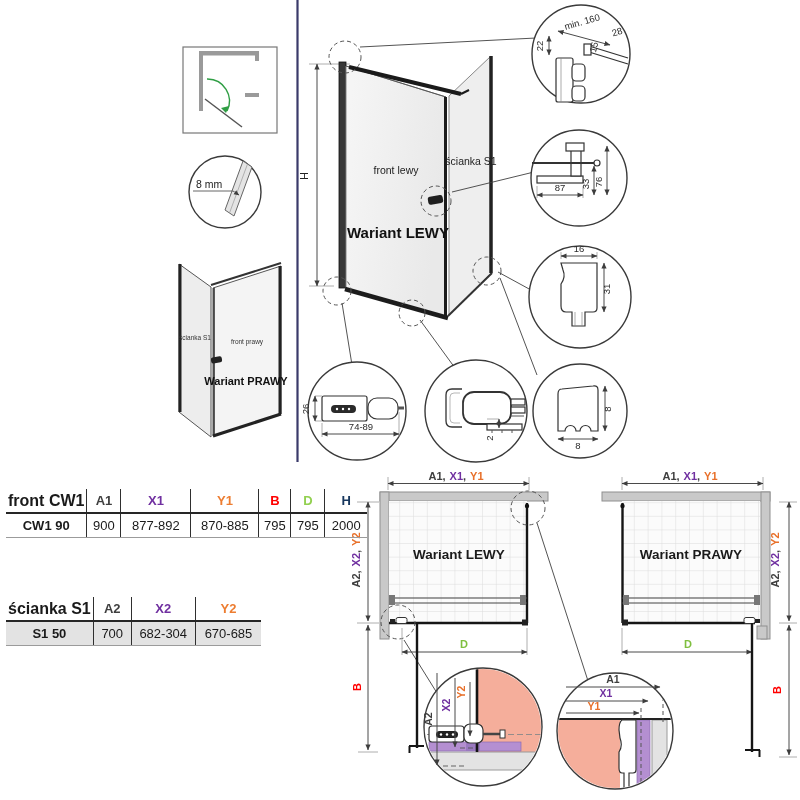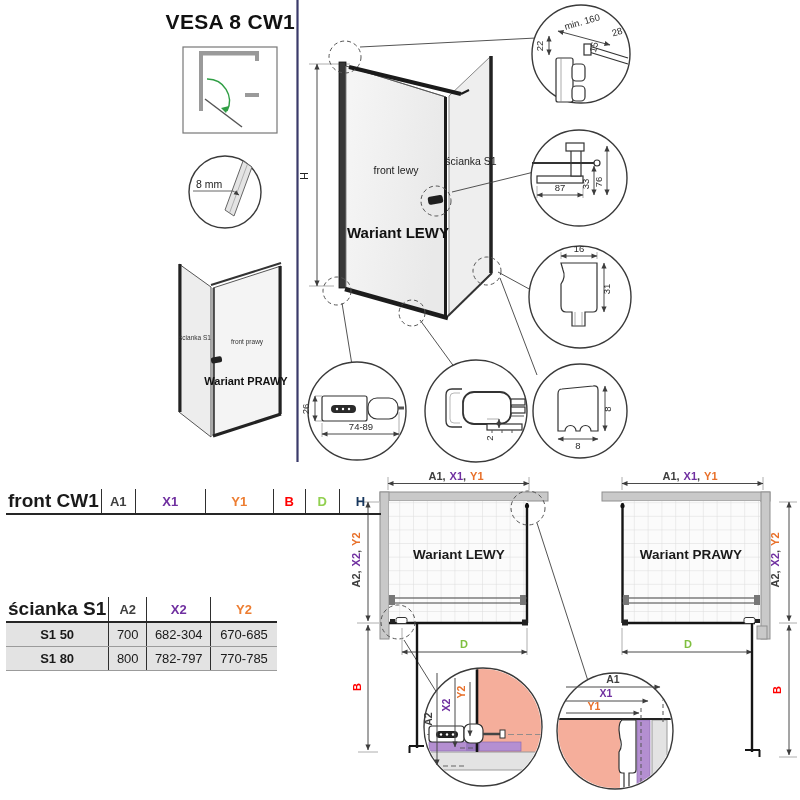--- a/index.html
+++ b/index.html
@@ -12,21 +12,21 @@
   .t1{position:absolute;left:6px;top:489px}
   .t2{position:absolute;left:6px;top:597px}
   table.spec{border-collapse:collapse;table-layout:fixed;font-size:13px;color:#1a1a1a}
   .spec th,.spec td{border-left:1.5px solid #2f2f2f;text-align:center;padding:1px 2px;
                     height:21px;white-space:nowrap;overflow:hidden}
   .spec th:first-child,.spec td:first-child{border-left:none}
   .spec thead th{border-bottom:2.5px solid #262626;font-weight:bold}
   .spec tbody td{border-bottom:1.4px solid #9b9b9b}
   .spec .rowlab{font-weight:bold}
   .spec tr.shade{background:#e3e3e3}
-  .tb-title{font-size:19px;font-weight:bold}
+  .tb-title{font-size:16px;font-weight:bold}
   .c-a1{color:#3f3f3f}.c-x1{color:#7030A0}.c-y1{color:#ED7D31}
   .c-b{color:#FF0000}.c-d{color:#92D050}.c-h{color:#17375E}
   
   .pl{font-weight:bold;font-size:11px}
   .pls{font-weight:bold;font-size:10.5px}
   .wplan{font-weight:bold;font-size:13.5px;fill:#1a1a1a}
   .wlab{font-weight:bold;font-size:15px;fill:#111}
   .wlab2{font-weight:bold;font-size:11px;fill:#111}
   .fl{font-size:10.5px;fill:#222}
   .tiny{font-size:6.5px;fill:#333}
@@ -38,21 +38,20 @@
   .detc{fill:#fff;stroke:#3a3a3a;stroke-width:1.4}
   .wall{fill:#c9c9c9;stroke:#8f8f8f;stroke-width:1}
   .leader{stroke:#3f3f3f;stroke-width:.9;fill:none}
   .prof{fill:#fff;stroke:#333;stroke-width:1.2}
 </style>
 </head>
 <body>
 
 <div class="page">
 
-  <div class="title">VESA 8 CW1</div>
 
   <svg id="draw" width="800" height="800" viewBox="0 0 800 800" style="position:absolute;left:0;top:0">
     <defs>
       <marker id="ah" viewBox="0 0 10 10" refX="8.5" refY="5" markerWidth="6.5" markerHeight="6.5" orient="auto-start-reverse">
           <path d="M0,1 L9,5 L0,9 Z" fill="#3d3d3d"></path>
         </marker>
       <pattern id="tiles" width="13.8" height="13.6" patternUnits="userSpaceOnUse">
         <rect width="13.8" height="13.6" fill="#fbfbfb"></rect>
         <path d="M13.8 0 V13.6 M0 13.6 H13.8" stroke="#dcdcdc" stroke-width="1" fill="none"></path>
       </pattern>
@@ -373,20 +372,29 @@
           <th class="tb-title">front CW1</th>
           <th class="c-a1">A1</th>
           <th class="c-x1">X1</th>
           <th class="c-y1">Y1</th>
           <th class="c-b">B</th>
           <th class="c-d">D</th>
           <th class="c-h">H</th>
         </tr>
       </thead>
       <tbody>
+        <tr>
+          <td class="rowlab">CW1 90</td>
+          <td>900</td>
+          <td>877-892</td>
+          <td>870-885</td>
+          <td>795</td>
+          <td>795</td>
+          <td>2000</td>
+        </tr>
       </tbody>
     </table>
   </div>
 
   <div class="t2">
     <table class="spec">
       <colgroup>
           <col style="width:72px">
           <col style="width:38px">
           <col style="width:64px">
@@ -400,23 +408,17 @@
           <th class="c-y1">Y2</th>
         </tr>
       </thead>
       <tbody>
         <tr class="shade">
           <td class="rowlab">S1 50</td>
           <td>700</td>
           <td>682-304</td>
           <td>670-685</td>
         </tr>
-        <tr class="shade">
-          <td class="rowlab">S1 80</td>
-          <td>800</td>
-          <td>782-797</td>
-          <td>770-785</td>
-        </tr>
       </tbody>
     </table>
   </div>
 
 </div>
 
 </body></html>

